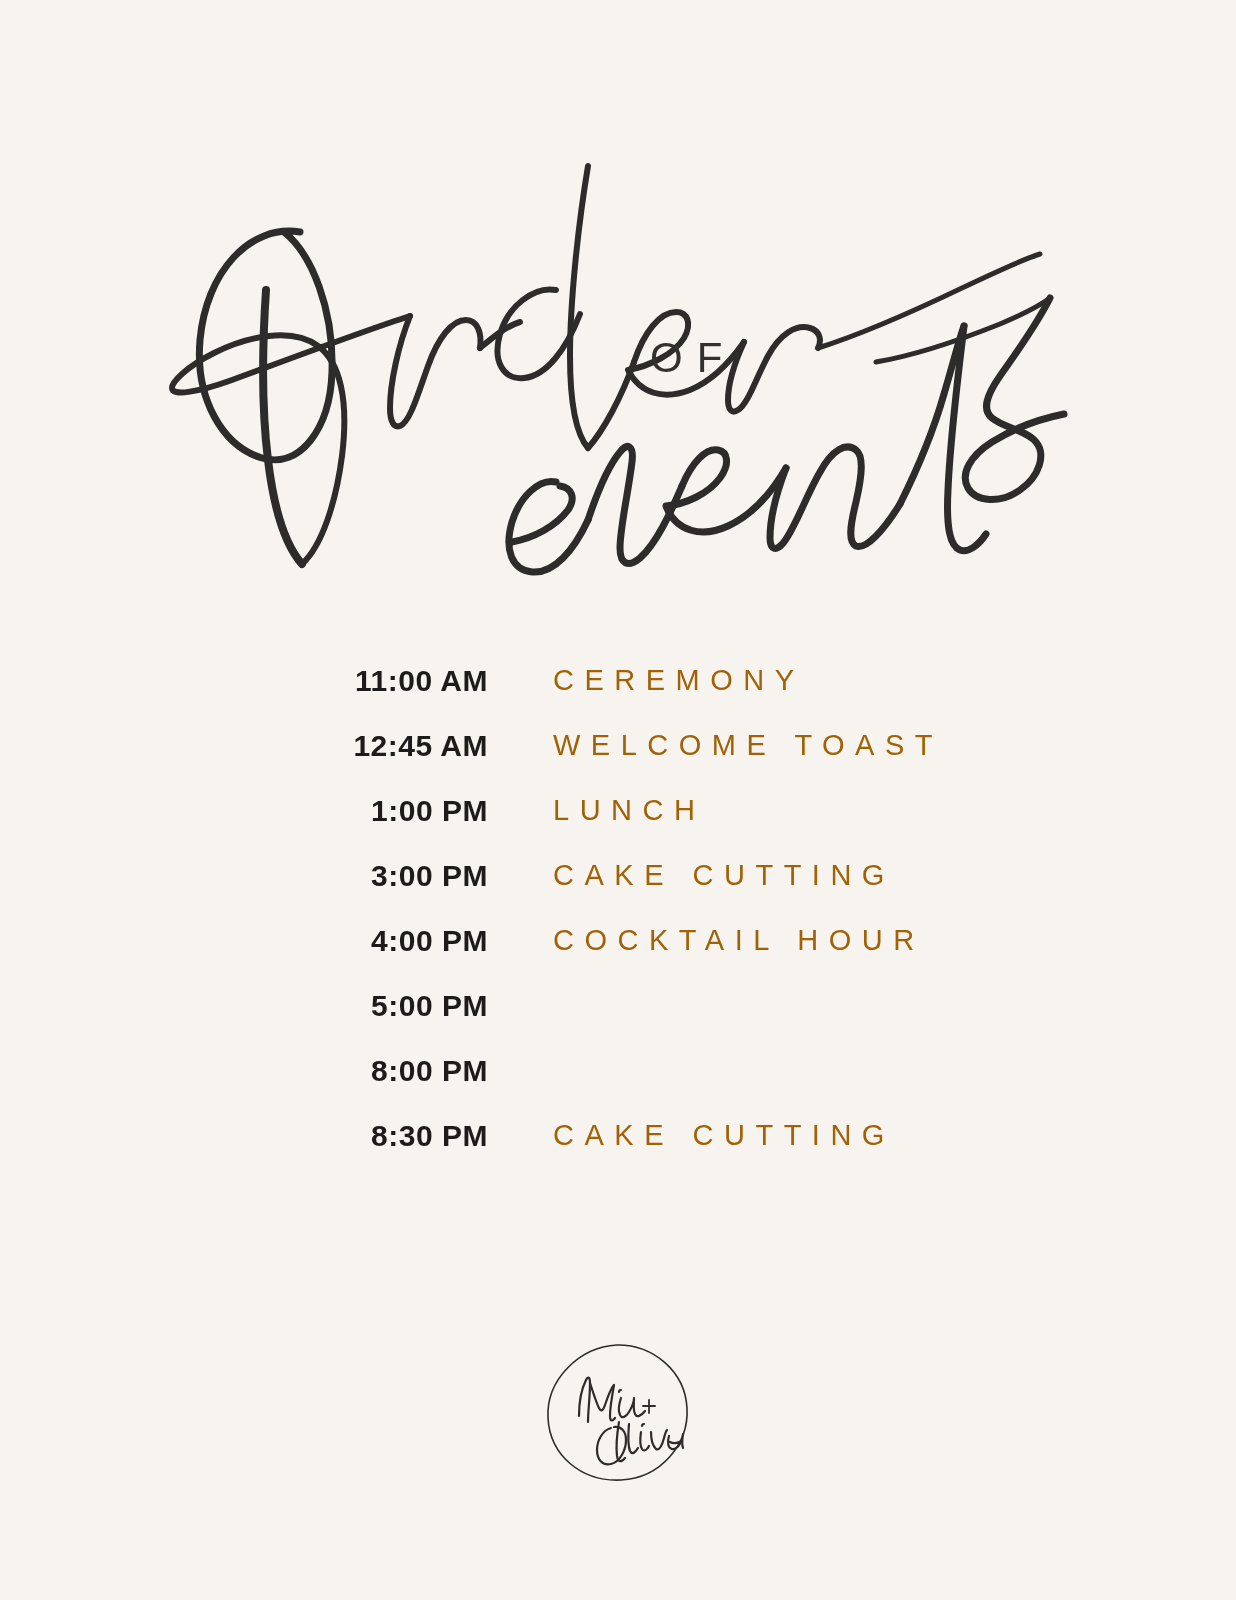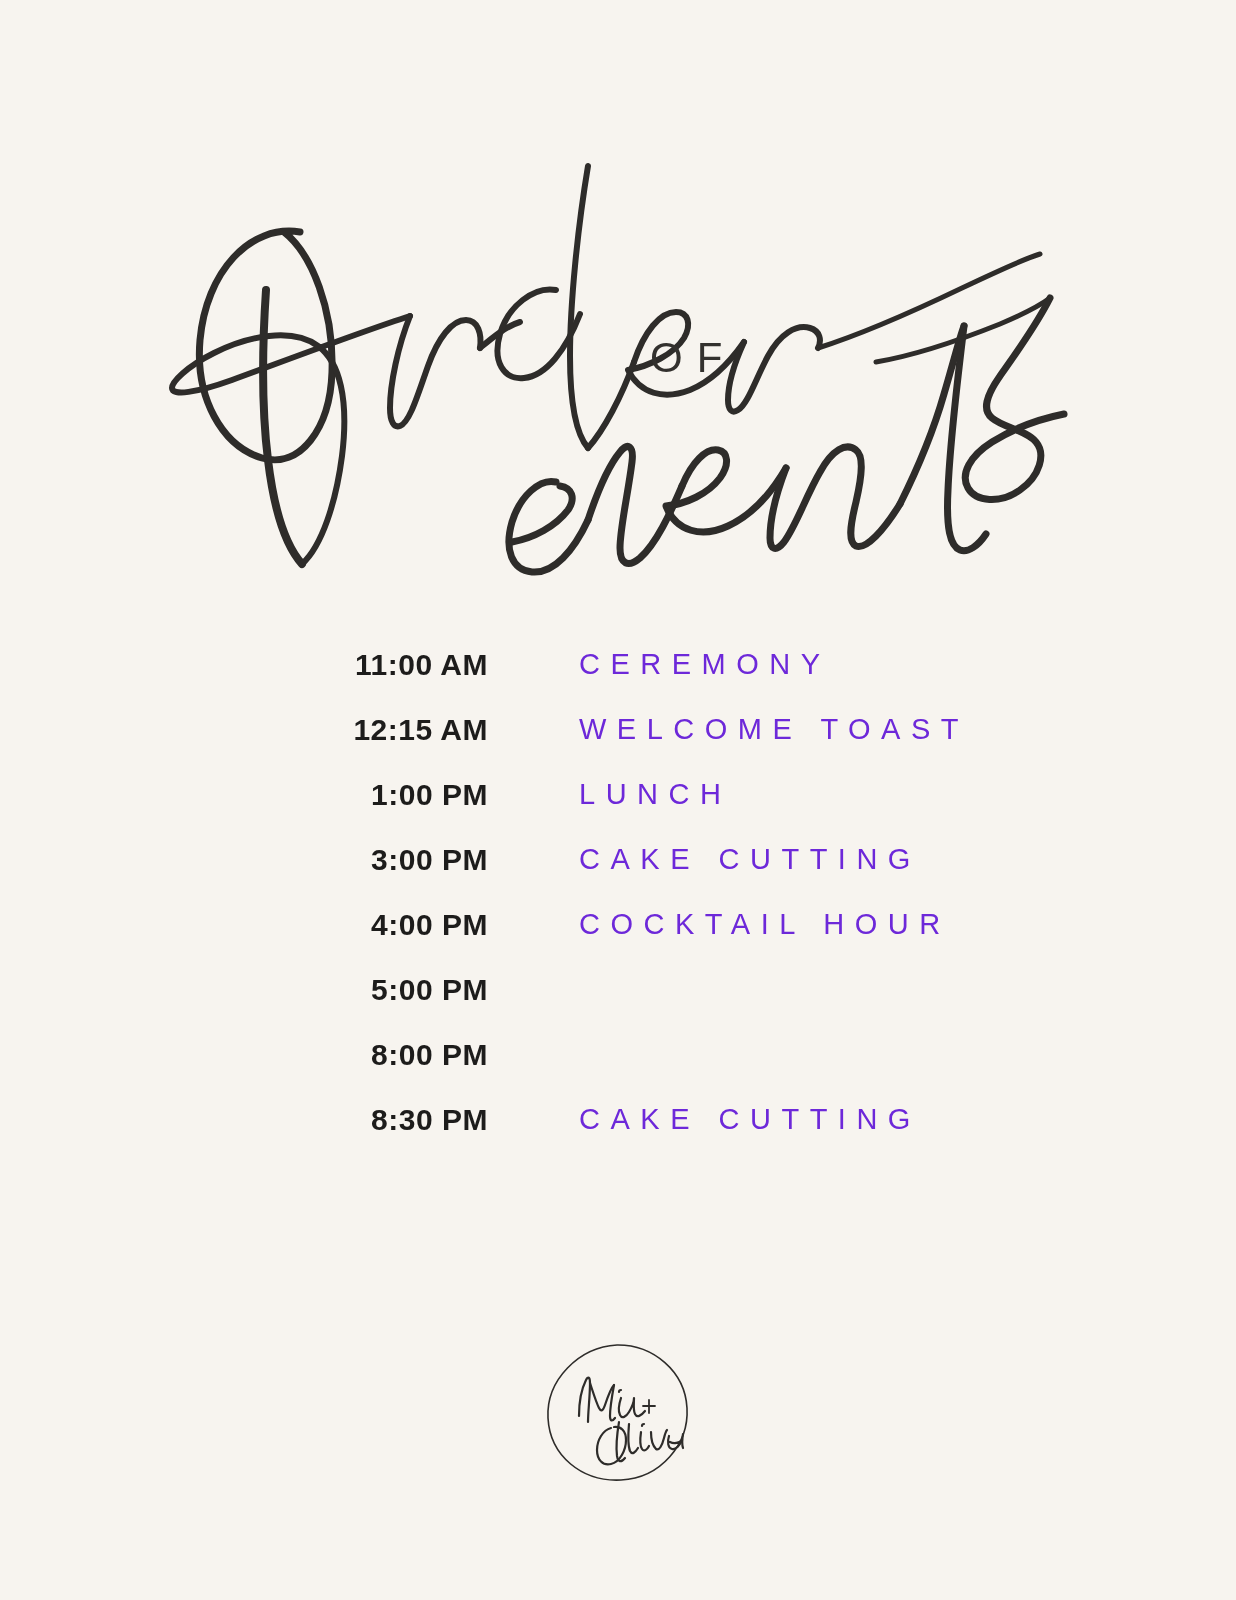--- a/index.html
+++ b/index.html
@@ -50,40 +50,40 @@
 
   
   .schedule {
     position: absolute;
     left: 0;
     top: 648px;
     width: 1236px;
   }
   .row {
     display: flex;
-    align-items: flex-start;
+    align-items: center;
     height: 65px;
   }
   .time {
     width: 488px;
     text-align: right;
     font-family: "Liberation Sans", sans-serif;
     font-size: 30px;
     font-weight: bold;
     letter-spacing: 0.5px;
     color: #1d1c1b;
     white-space: nowrap;
   }
   .event {
-    margin-left: 91px;
+    margin-left: 65px;
     font-family: "Liberation Sans", sans-serif;
     font-size: 29px;
     font-weight: 300;
     letter-spacing: 10.5px;
-    color: #6d28d9;
+    color: #a16207;
     white-space: nowrap;
   }
 
   
   .monogram {
     position: absolute;
     left: 533px;
     top: 1330px;
     width: 170px;
     height: 170px;
@@ -201,21 +201,21 @@
       </g>
     </svg>
   </div>
 
   <div class="schedule">
     <div class="row">
       <div class="time">11:00 AM</div>
       <div class="event">CEREMONY</div>
     </div>
     <div class="row">
-      <div class="time">12:15 AM</div>
+      <div class="time">12:45 AM</div>
       <div class="event">WELCOME TOAST</div>
     </div>
     <div class="row">
       <div class="time">1:00 PM</div>
       <div class="event">LUNCH</div>
     </div>
     <div class="row">
       <div class="time">3:00 PM</div>
       <div class="event">CAKE CUTTING</div>
     </div>

